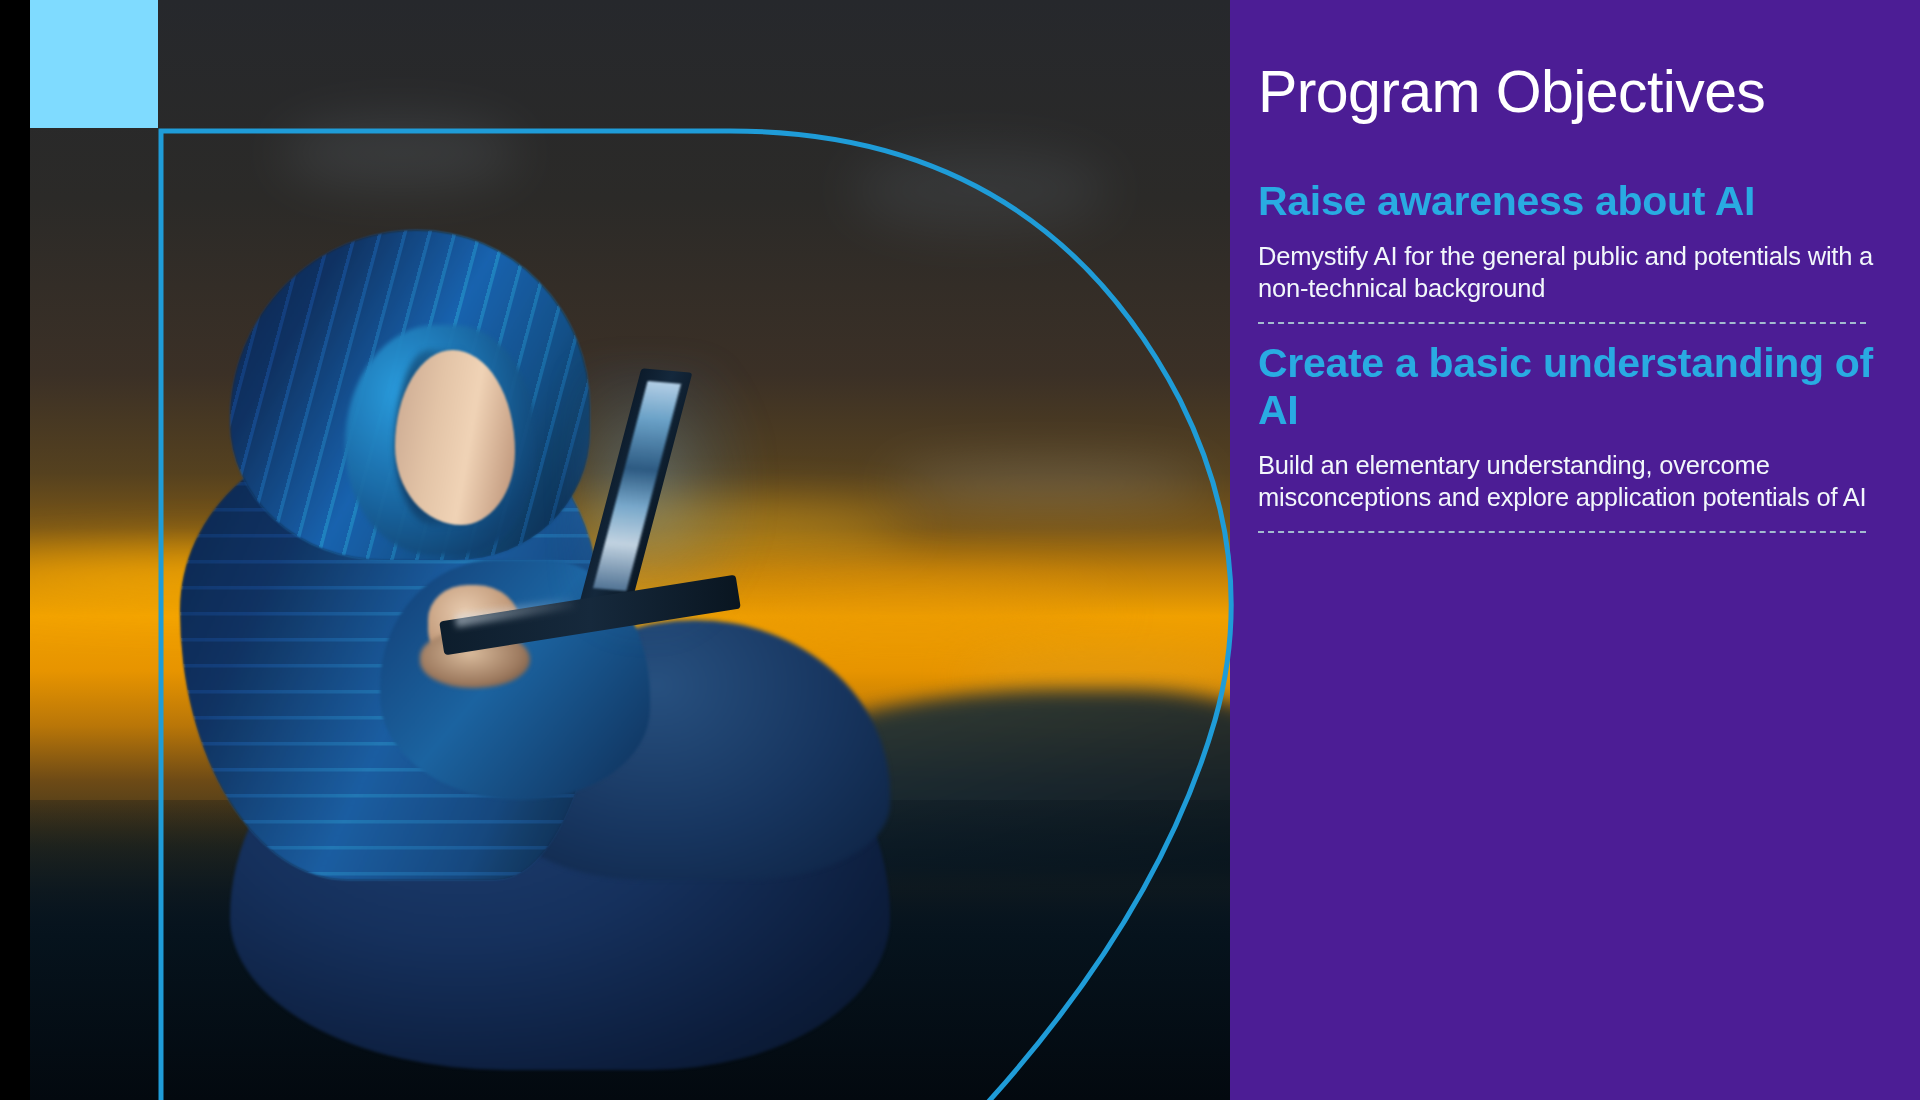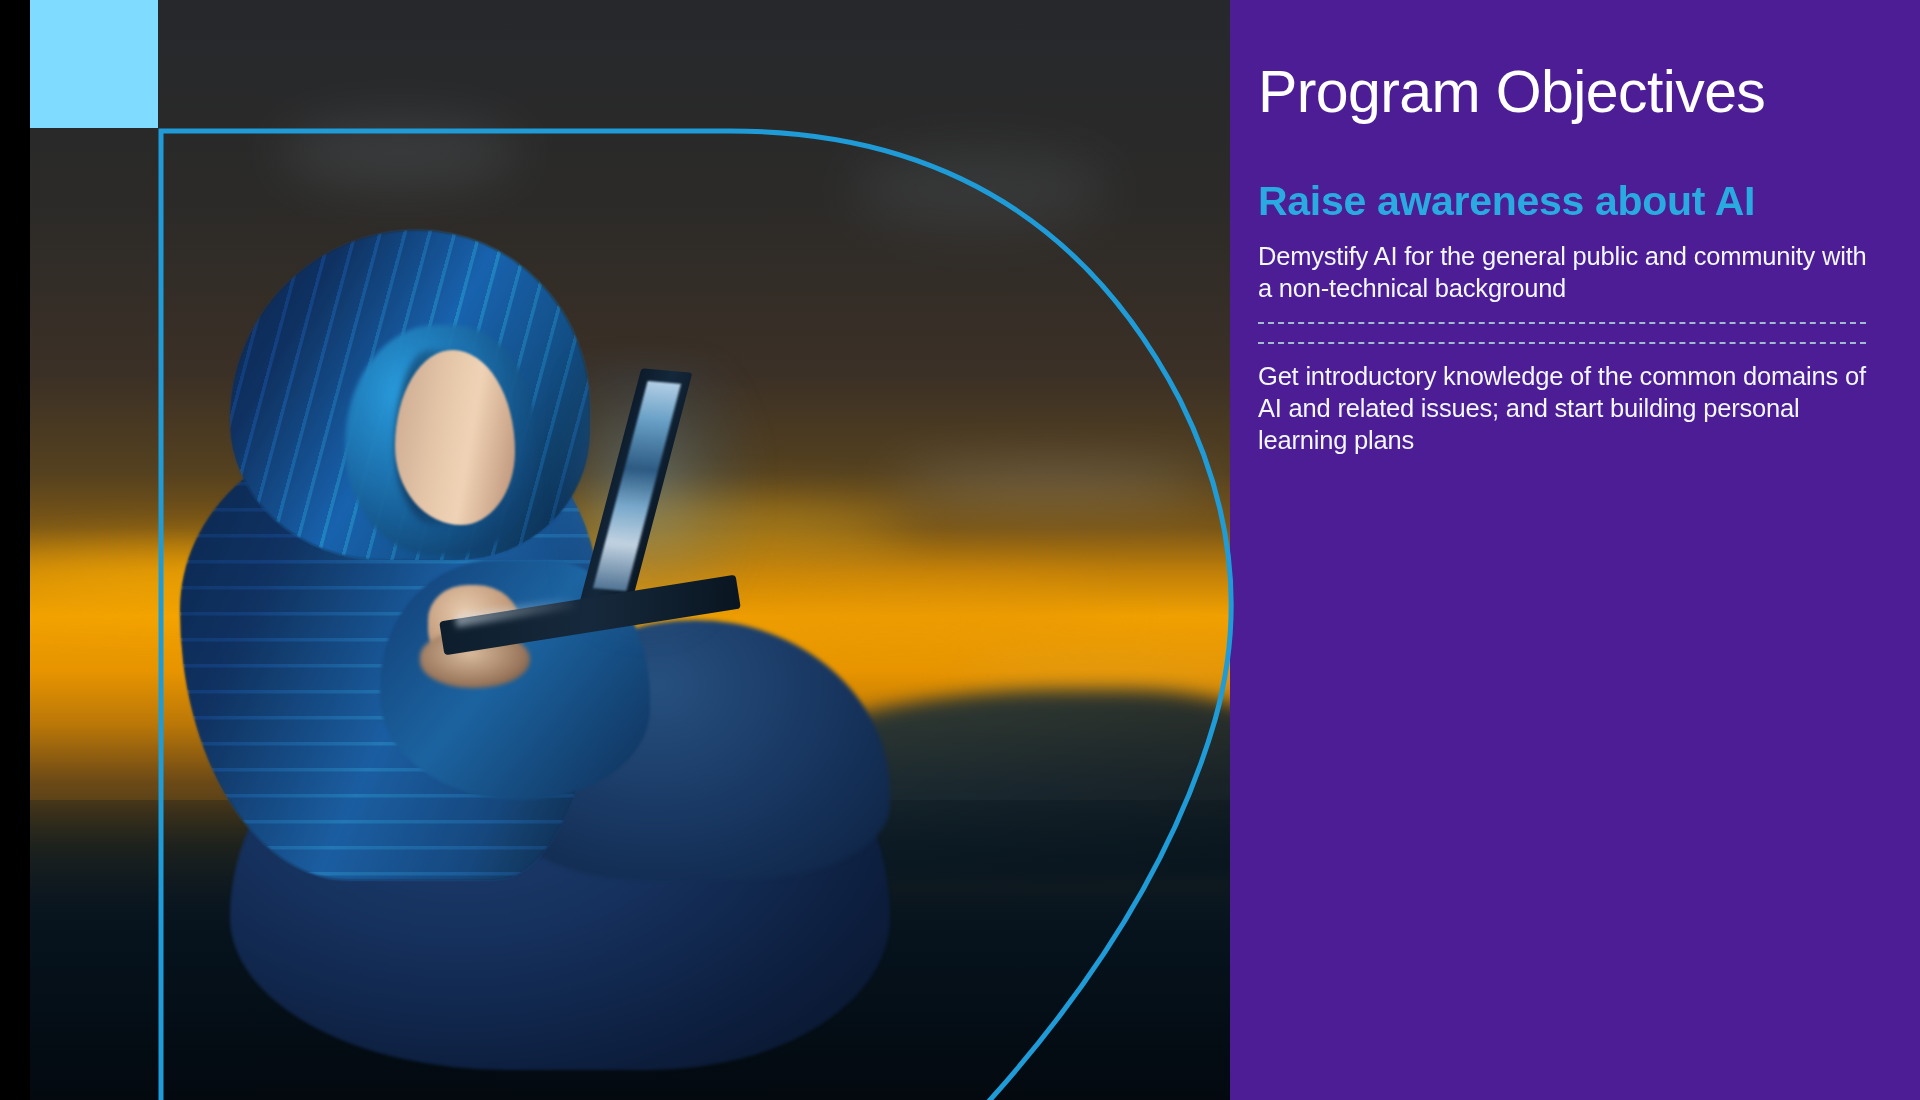--- a/index.html
+++ b/index.html
@@ -326,28 +326,31 @@
   </svg>
 
   <div class="content">
 
     <div class="slide-title">Program Objectives</div>
 
     <div class="objectives">
 
       <div class="objective">
         <p class="obj-heading">Raise awareness about AI</p>
-        <p class="obj-body">Demystify AI for the general public and community with a non-technical background</p>
+        <p class="obj-body">Demystify AI for the general public and potentials with a non-technical background</p>
       </div>
 
       <hr class="divider">
 
+      <div class="objective">
+        <p class="obj-heading">Create a basic understanding of AI</p>
+        <p class="obj-body">Build an elementary understanding, overcome misconceptions and explore application potentials of AI</p>
+      </div>
 
       <hr class="divider">
 
       <div class="objective">
-        <p class="obj-body">Get introductory knowledge of the common domains of AI and related issues; and start building personal learning plans</p>
       </div>
 
     </div>
   </div>
 
 </div>
 
 </body></html>

